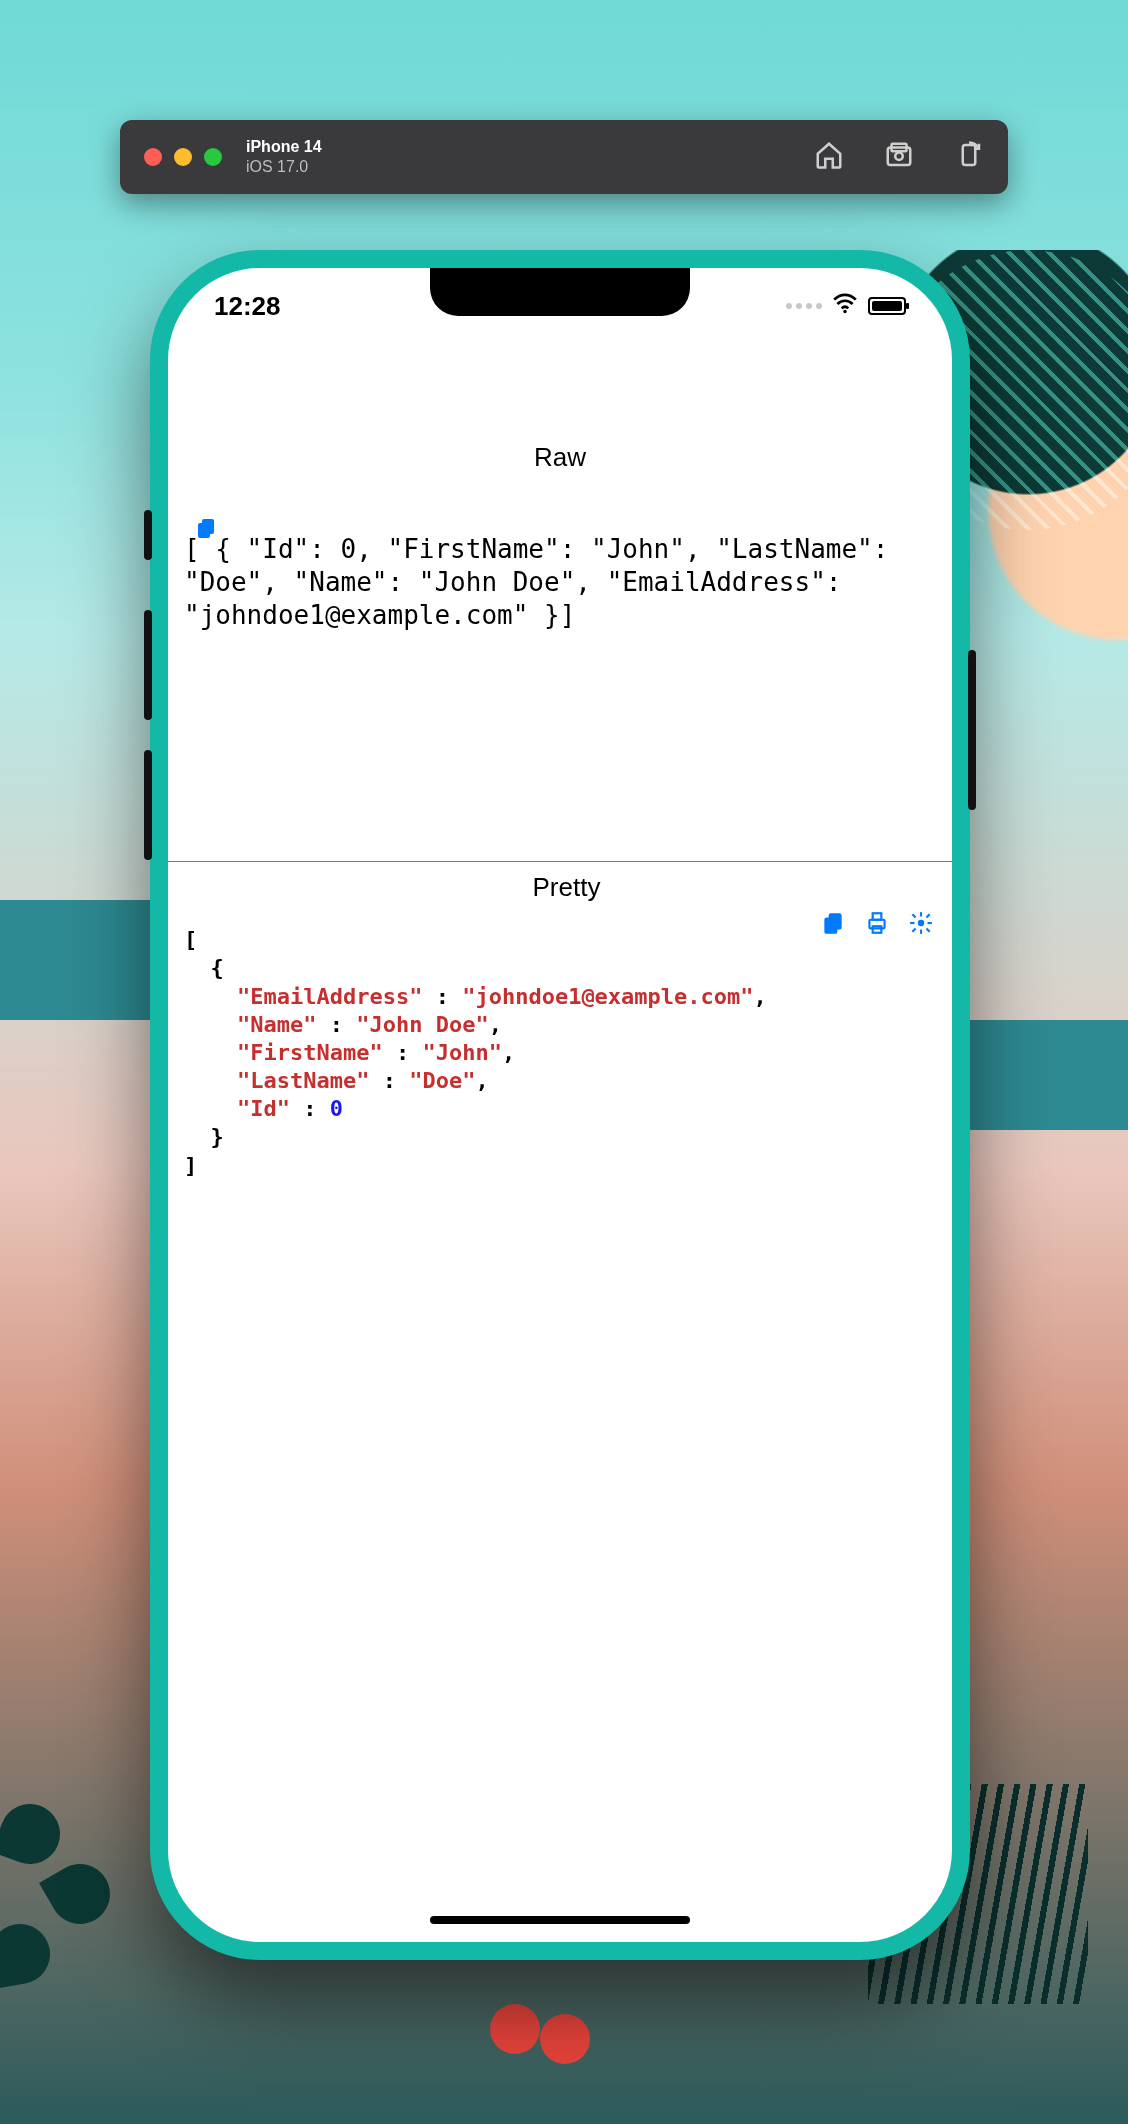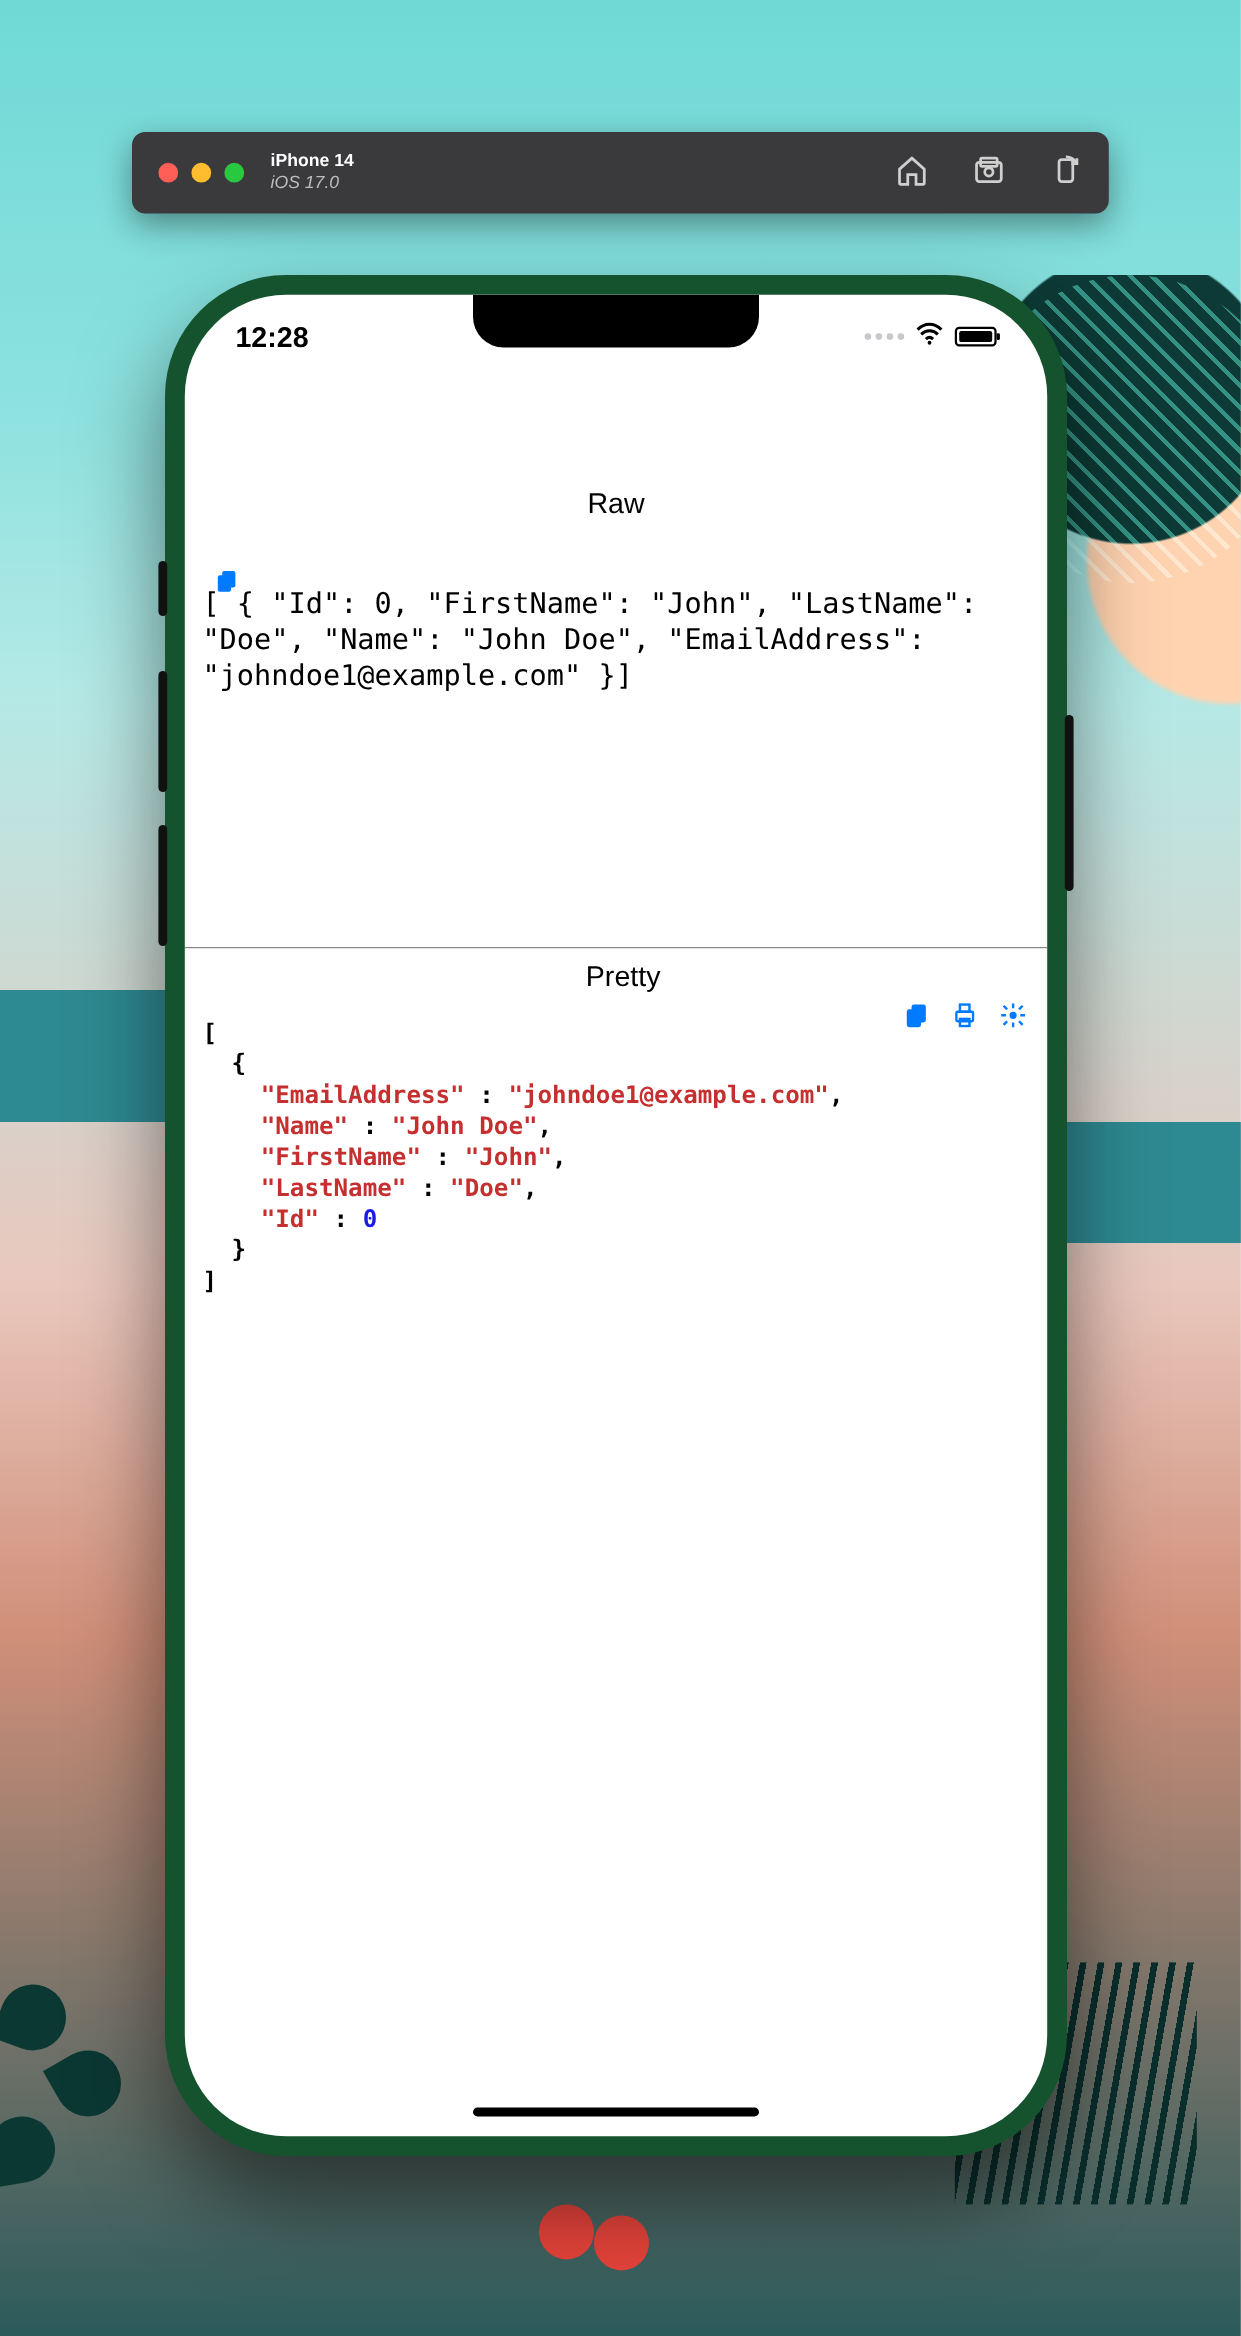--- a/index.html
+++ b/index.html
@@ -33,28 +33,28 @@
     background:#3a3a3c; border-radius:12px; display:flex; align-items:center;
     box-shadow:0 10px 30px rgba(0,0,0,.4);
     padding:0 24px; color:#fff;
   }
   .traffic { display:flex; gap:12px; margin-right:24px;}
   .dot{width:18px;height:18px;border-radius:50%;}
   .dot.red{background:#ff5f57;}
   .dot.yellow{background:#febc2e;}
   .dot.green{background:#28c840;}
   .sim-title{font-size:16px;font-weight:600;}
-  .sim-sub{font-size:16px;color:#bdbdbd;margin-top:2px;font-style:italic;}
+  .sim-sub{font-size:16px;color:#bdbdbd;margin-top:2px;}
   .sim-actions{margin-left:auto;display:flex;gap:40px;align-items:center;color:#d0d0d0;}
   .sim-icon svg{width:30px;height:30px;stroke:#cfcfcf;fill:none;stroke-width:2;}
 
   
   .phone {
     position:absolute; left:150px; top:250px; width:820px; height:1710px;
-    background:#14532d; border-radius:110px; padding:18px;
+    background:#14b8a6; border-radius:110px; padding:18px;
     box-shadow:0 40px 80px rgba(0,0,0,.5);
   }
   .side-btn{position:absolute;background:#111;border-radius:4px;}
   .side-btn.b1{left:-6px;top:260px;width:8px;height:50px;}
   .side-btn.b2{left:-6px;top:360px;width:8px;height:110px;}
   .side-btn.b3{left:-6px;top:500px;width:8px;height:110px;}
   .side-btn.b4{right:-6px;top:400px;width:8px;height:160px;}
   .screen{
     width:100%;height:100%;background:#fff;border-radius:92px;position:relative;overflow:hidden;
   }

